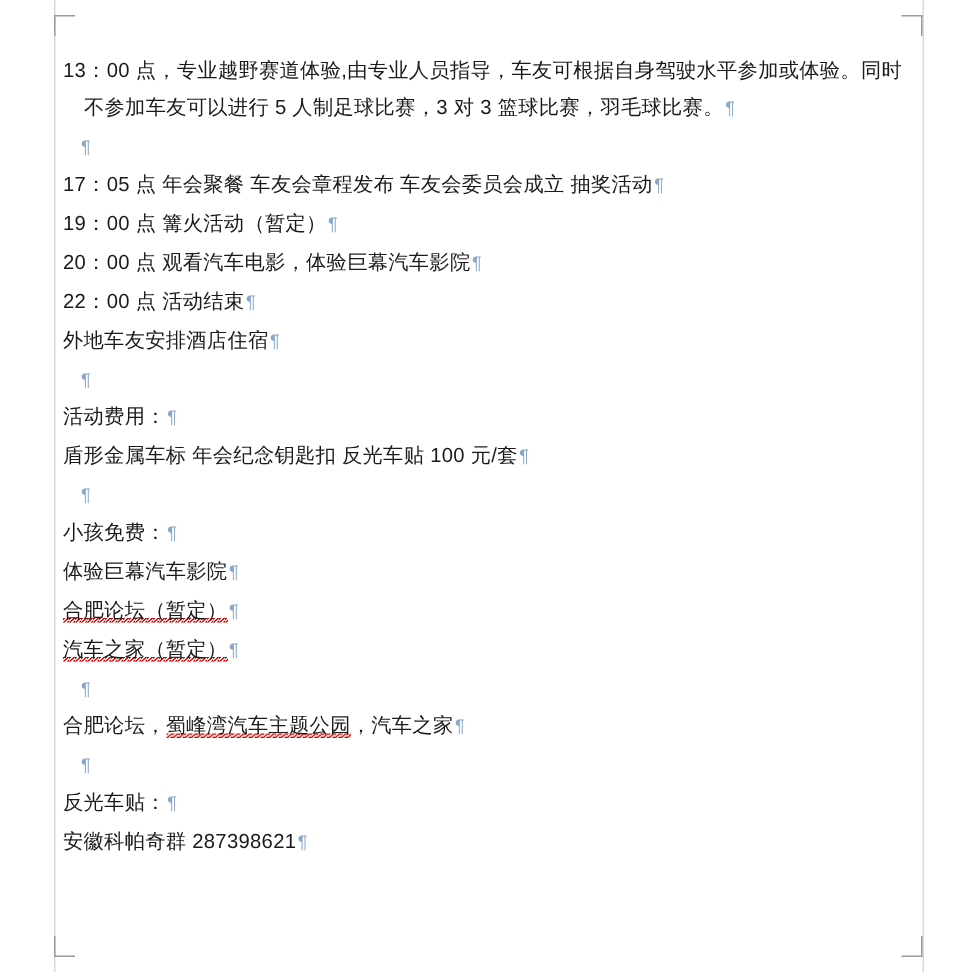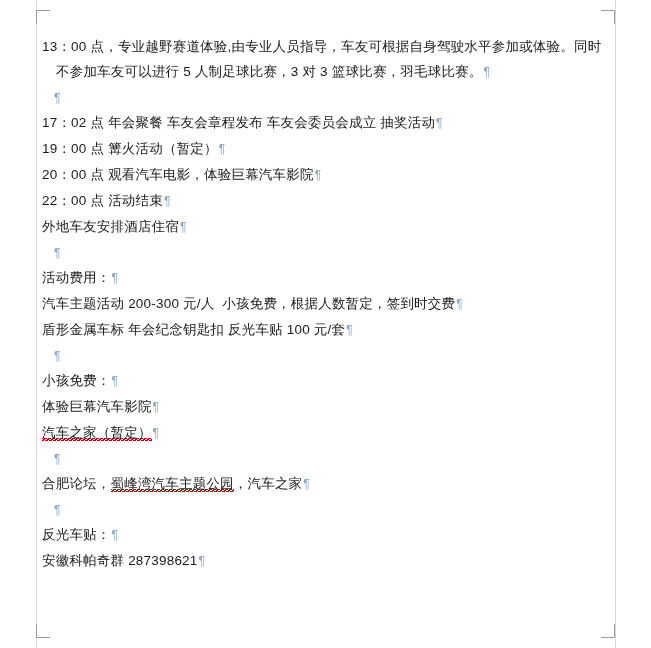--- a/index.html
+++ b/index.html
@@ -93,32 +93,32 @@
 <div class="page">
   <div class="doc-area"></div>
   <div class="crop tl"></div>
   <div class="crop tr"></div>
   <div class="crop bl"></div>
   <div class="crop br"></div>
 
   <div class="content" id="doc-content">
       <div class="para first"><span>13：00 点，专业越野赛道体验,由专业人员指导，车友可根据自身驾驶水平参加或体验。同时不参加车友可以进行 5 人制足球比赛，3 对 3 篮球比赛，羽毛球比赛。</span><span class="pilcrow">¶</span></div>
       <div class="para empty"><span class="pilcrow alone">¶</span></div>
-      <div class="para"><span>17：02 点 年会聚餐 车友会章程发布 车友会委员会成立 抽奖活动</span><span class="pilcrow">¶</span></div>
+      <div class="para"><span>17：05 点 年会聚餐 车友会章程发布 车友会委员会成立 抽奖活动</span><span class="pilcrow">¶</span></div>
       <div class="para"><span>19：00 点 篝火活动（暂定）</span><span class="pilcrow">¶</span></div>
       <div class="para"><span>20：00 点 观看汽车电影，体验巨幕汽车影院</span><span class="pilcrow">¶</span></div>
       <div class="para"><span>22：00 点 活动结束</span><span class="pilcrow">¶</span></div>
       <div class="para"><span>外地车友安排酒店住宿</span><span class="pilcrow">¶</span></div>
       <div class="para empty"><span class="pilcrow alone">¶</span></div>
       <div class="para"><span>活动费用：</span><span class="pilcrow">¶</span></div>
-      <div class="para"><span>汽车主题活动 200-300 元/人  小孩免费，根据人数暂定，签到时交费</span><span class="pilcrow">¶</span></div>
       <div class="para"><span>盾形金属车标 年会纪念钥匙扣 反光车贴 100 元/套</span><span class="pilcrow">¶</span></div>
       <div class="para empty"><span class="pilcrow alone">¶</span></div>
       <div class="para"><span>小孩免费：</span><span class="pilcrow">¶</span></div>
       <div class="para"><span>体验巨幕汽车影院</span><span class="pilcrow">¶</span></div>
+      <div class="para"><span class="wavy">合肥论坛（暂定）</span><span class="pilcrow">¶</span></div>
       <div class="para"><span class="wavy">汽车之家（暂定）</span><span class="pilcrow">¶</span></div>
       <div class="para empty"><span class="pilcrow alone">¶</span></div>
       <div class="para"><span>合肥论坛，<span class="wavy">蜀峰湾汽车主题公园</span>，汽车之家</span><span class="pilcrow">¶</span></div>
       <div class="para empty"><span class="pilcrow alone">¶</span></div>
       <div class="para"><span>反光车贴：</span><span class="pilcrow">¶</span></div>
       <div class="para"><span>安徽科帕奇群 287398621</span><span class="pilcrow">¶</span></div>
     </div>
 </div>
 
 </body></html>

